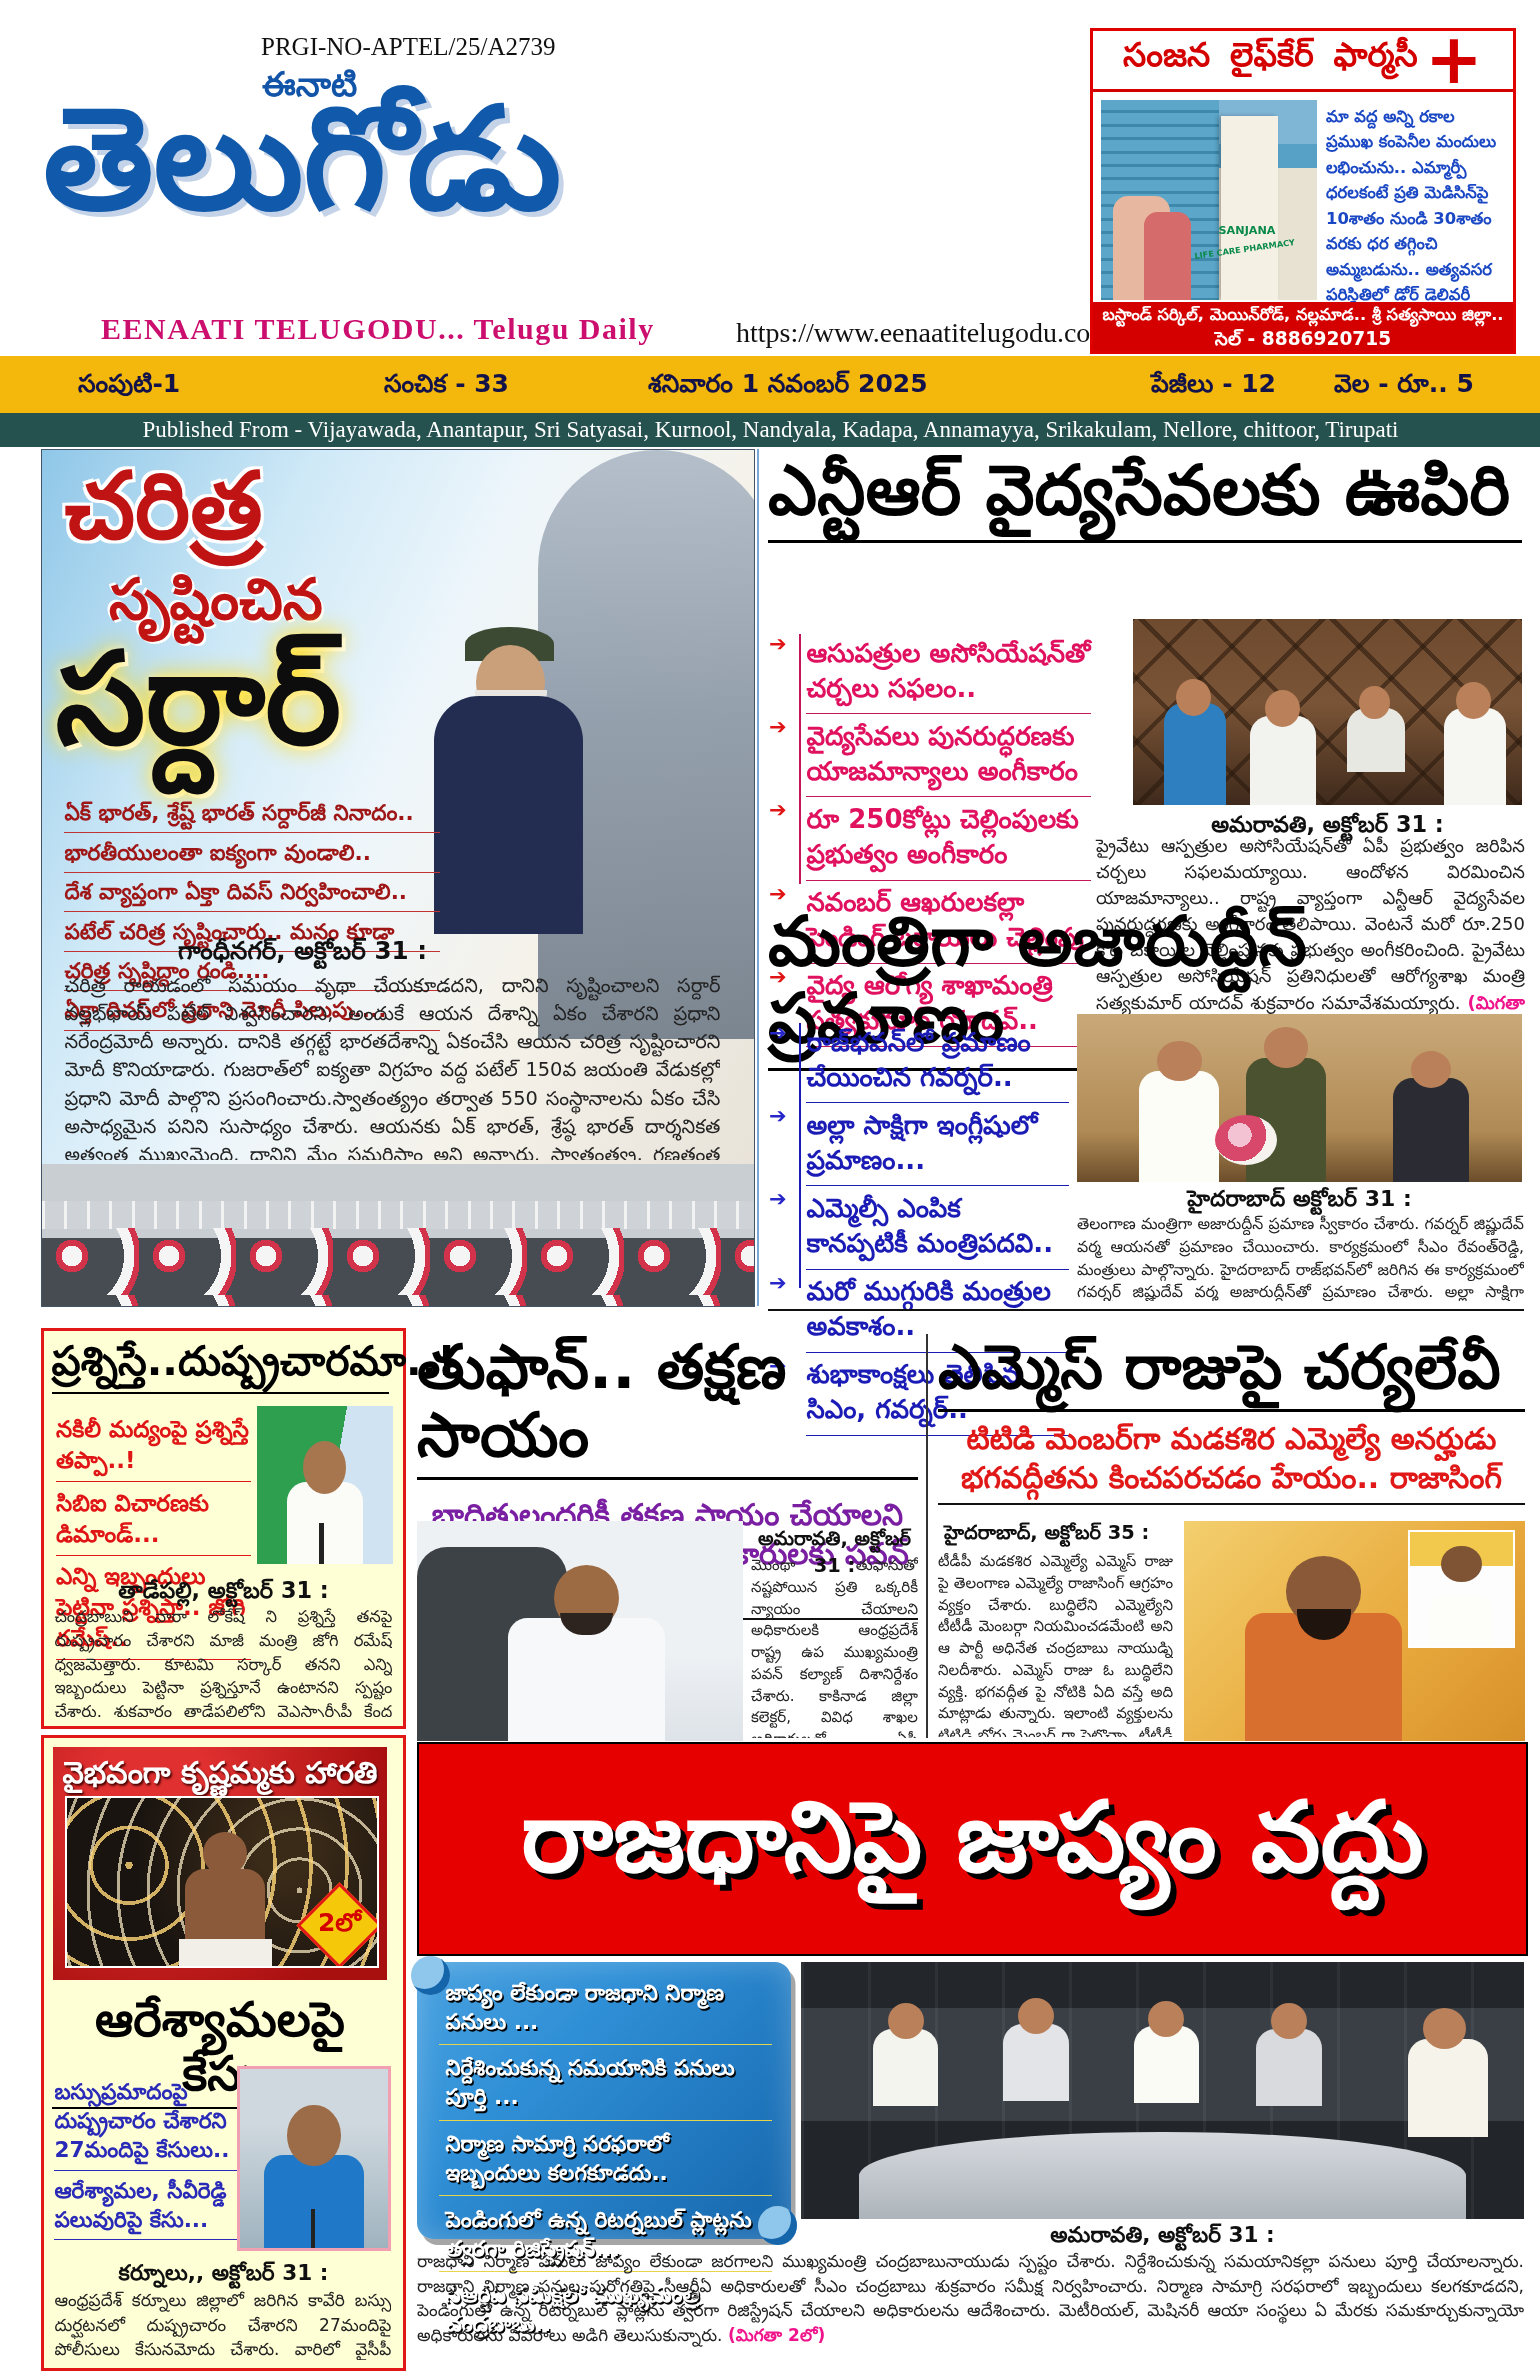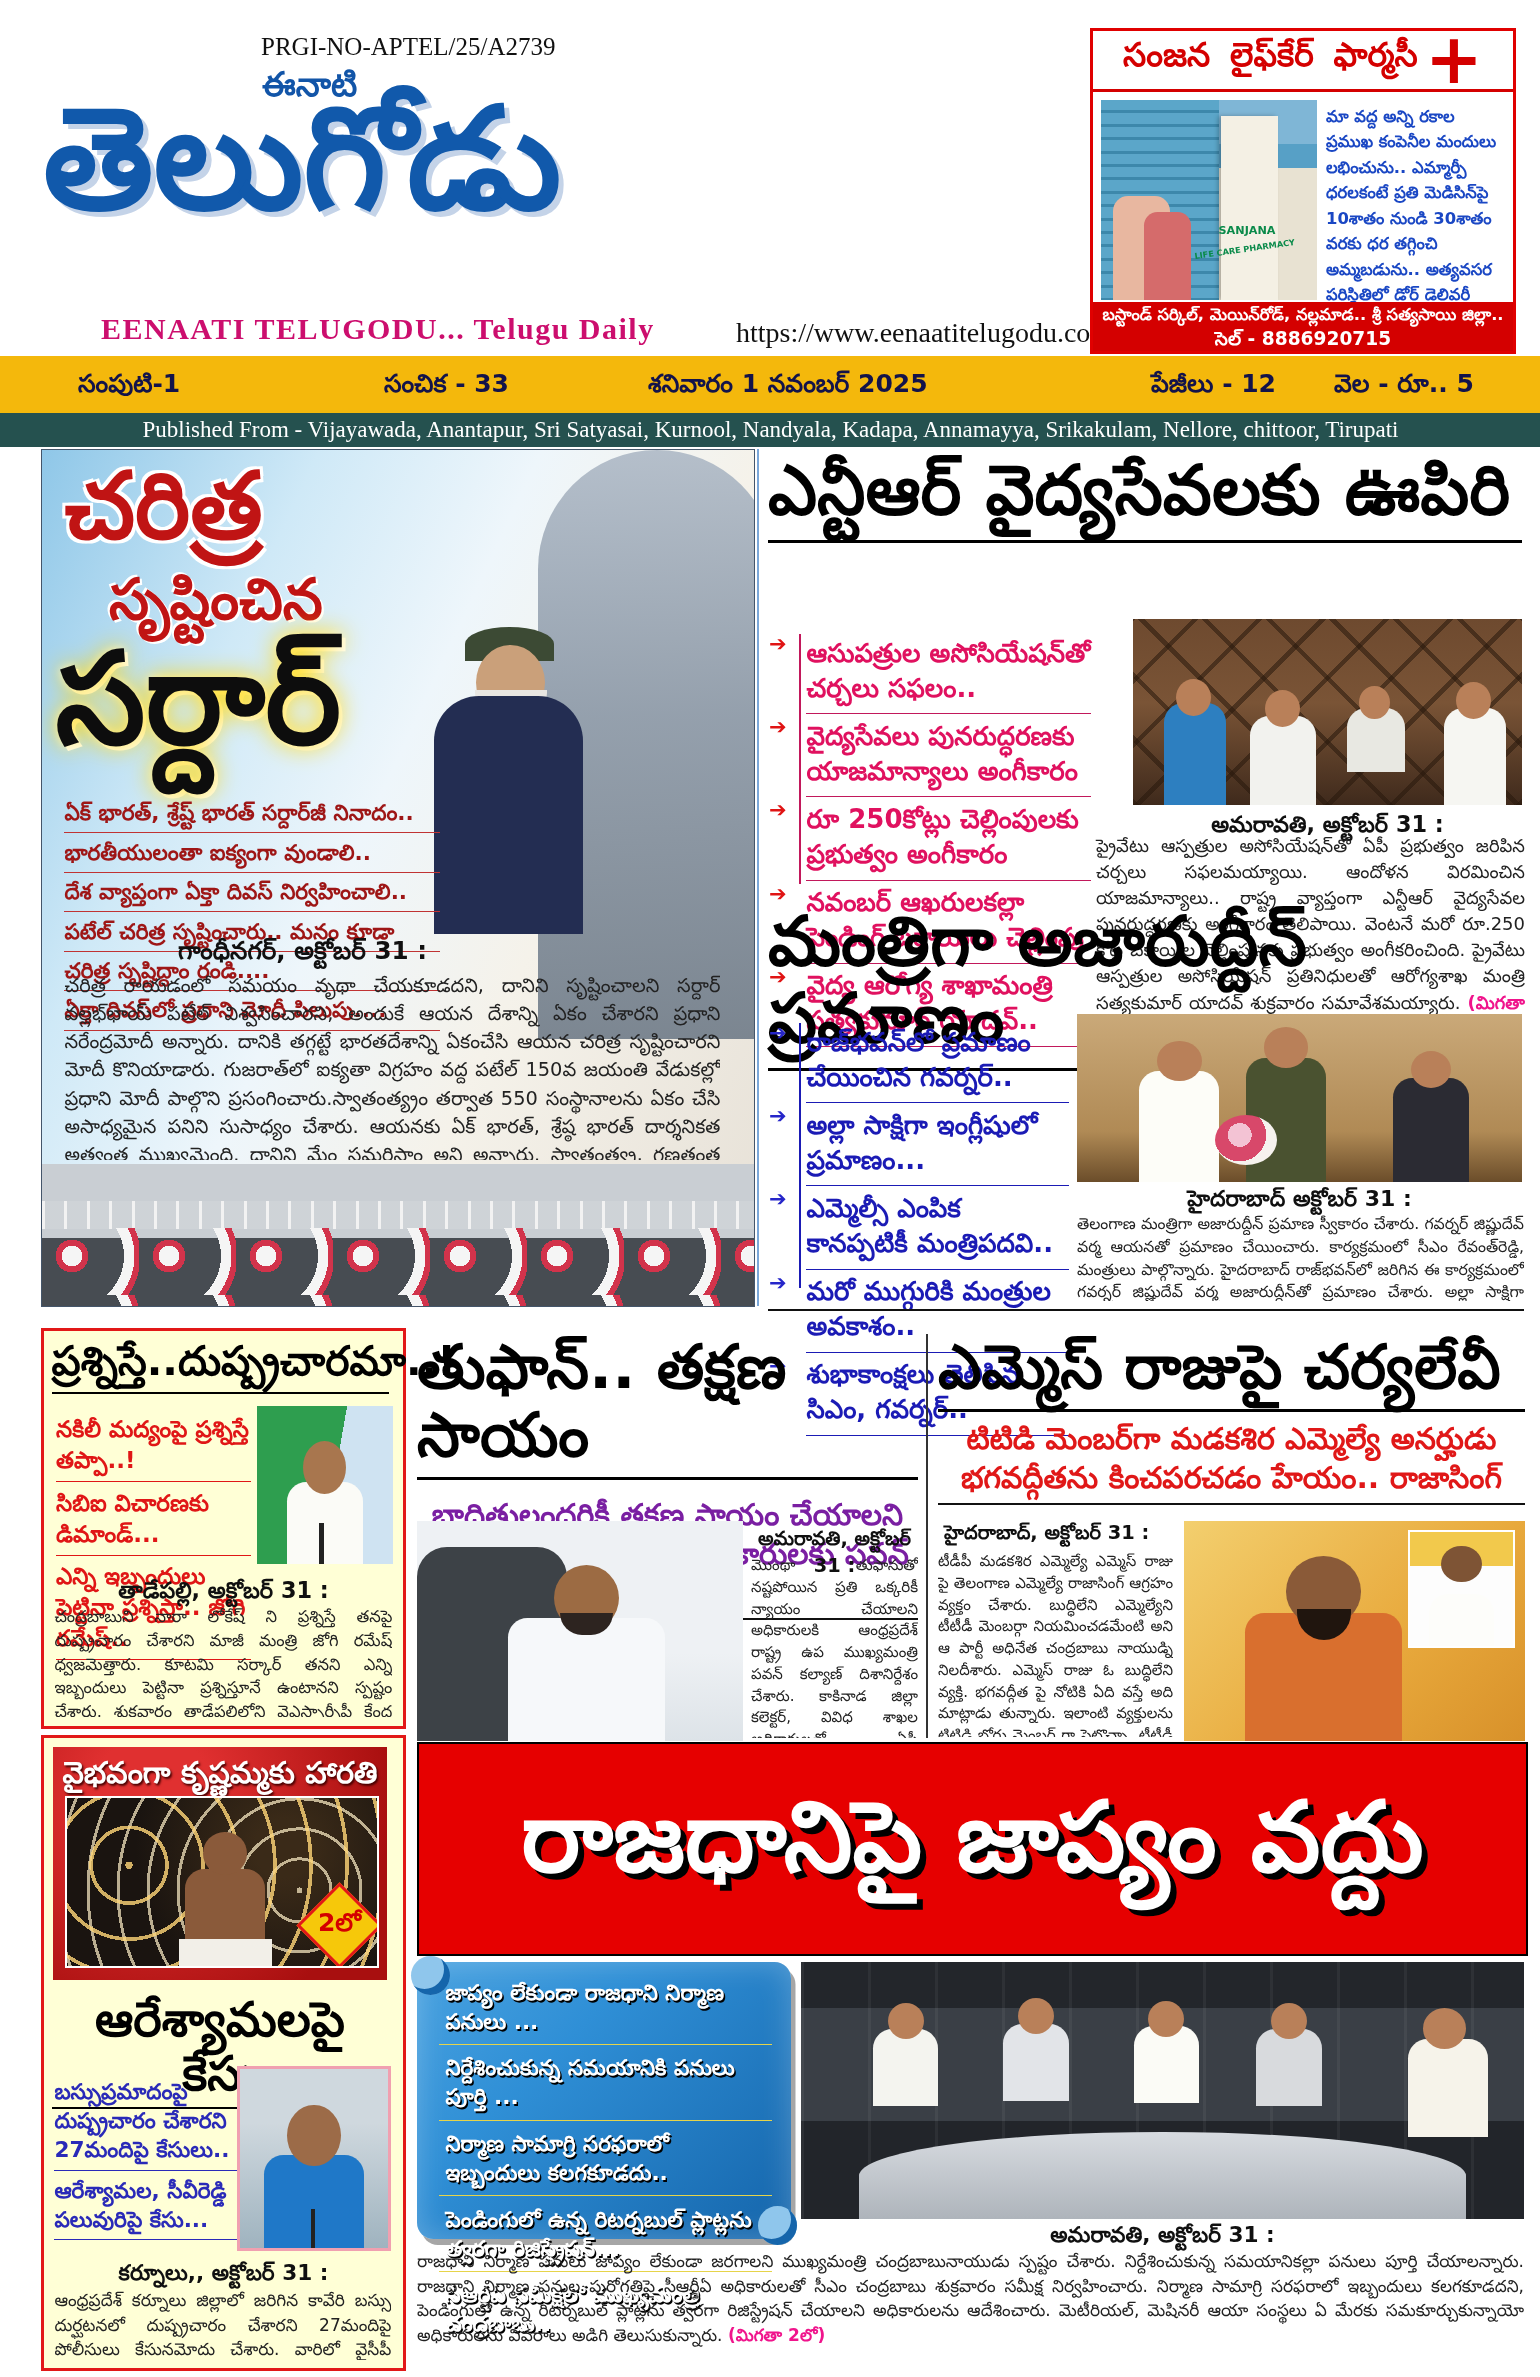--- a/index.html
+++ b/index.html
@@ -300,21 +300,21 @@
     <div class="dateline ctr abs" style="left:334px;top:194px;width:167px;font-size:19.4px;">అమరావతి, అక్టోబర్ 31 :</div>
     <p class="abs body-txt just" style="left:334px;top:222px;width:167px;font-size:15px;margin:0;max-height:183px;overflow:hidden;"><span>మొంథా తుఫానుతో నష్టపోయిన ప్రతి ఒక్కరికీ న్యాయం చేయాలని అధికారులకి ఆంధ్రప్రదేశ్ రాష్ట్ర ఉప ముఖ్యమంత్రి పవన్ కల్యాణ్ దిశానిర్దేశం చేశారు. కాకినాడ జిల్లా కలెక్టర్, వివిధ శాఖల అధికారులతో ఏపీ సచివాలయంలో వీడియో కాన్ఫరెన్స్ ద్వారా పవన్ కల్యాణ్ శుక్రవారం సమీక్షా సమావేశం నిర్వహించారు. ఈ సందర్భంగా తుఫాను అనంతర ఉపశమన చర్యలపై అధికారులకి కీలక ఆదేశాలు జారీచేశారు డిప్యూటీ సిఎం. కాకినాడ జిల్లా పరిధిలో</span> </p>
   </div>
   <div class="abs colrule" style="left:926px;top:1334px;width:1.5px;height:404px;"></div>
 
   <div class="abs" style="left:938px;top:1333px;width:587px;height:408px;">
     <div class="head-xl rule" style="font-size:61px;padding-bottom:7.5px;">ఎమ్మెస్ రాజుపై చర్యలేవీ</div>
     <div class="subtitle-r ctr" style="margin-top:7.5px;">టిటిడి మెంబర్‌గా మడకశిర ఎమ్మెల్యే అనర్హుడు</div>
     <div class="subtitle-r ctr">భగవద్గీతను కించపరచడం హేయం.. రాజాసింగ్</div>
     <div style="border-bottom:2.2px solid #111;margin-top:6px;"></div>
-    <div class="dateline abs" style="left:6px;top:188px;font-size:19.4px;">హైదరాబాద్, అక్టోబర్ 31 :</div>
+    <div class="dateline abs" style="left:6px;top:188px;font-size:19.4px;">హైదరాబాద్, అక్టోబర్ 35 :</div>
     <p class="abs body-txt just" style="left:0;top:218px;width:235px;font-size:15px;margin:0;max-height:186px;overflow:hidden;"><span>టీడీపీ మడకశిర ఎమ్మెల్యే ఎమ్మెస్ రాజు పై తెలంగాణ ఎమ్మెల్యే రాజాసింగ్ ఆగ్రహం వ్యక్తం చేశారు. బుద్ధిలేని ఎమ్మెల్యేని టీటీడీ మెంబర్గా నియమించడమేంటి అని ఆ పార్టీ అధినేత చంద్రబాబు నాయుడ్ని నిలదీశారు. ఎమ్మెస్ రాజు ఓ బుద్ధిలేని వ్యక్తి. భగవద్గీత పై నోటికి ఏది వస్తే అది మాట్లాడు తున్నారు. ఇలాంటి వ్యక్తులను టిటిడి బోర్డు మెంబర్ గా పెట్టొచ్చా. టీటీడీ బోర్డు మెంబర్ గా నియమించేముందు ఆ వ్యక్తికి హిందూ ధర్మం పై నమ్మకం, జ్ఞానం ఉందో లేదో చూడాలి.</span> </p>
     <div class="ph ph-raju" style="left:246px;top:188px;width:341px;height:220px;">
       <div class="person" style="left:18%;bottom:0;width:46%;height:58%;background:#d96f2e;"></div>
       <div class="head" style="left:30%;bottom:52%;width:22%;height:32%;background:#8a5a38;"></div>
       <div class="abs" style="left:33%;bottom:46%;width:16%;height:14%;background:#20150e;border-radius:0 0 33px 33px;"></div>
       <div class="inset" style="right:3%;top:4%;width:30%;height:52%;">
         <div class="head" style="left:30%;top:12%;width:40%;height:32%;background:#7e5435;"></div>
         <div class="person" style="left:18%;bottom:0;width:64%;height:46%;background:#fdfdfa;"></div>
       </div>
     </div>

